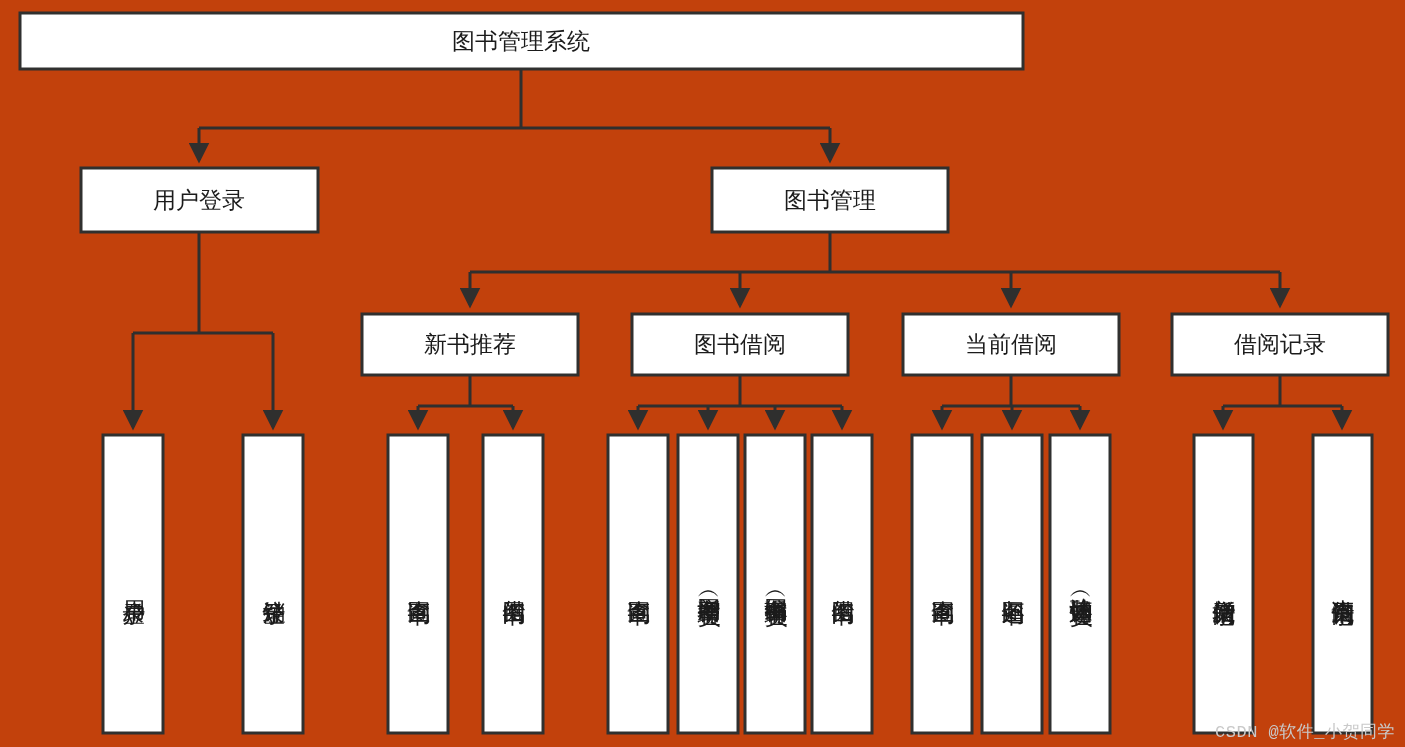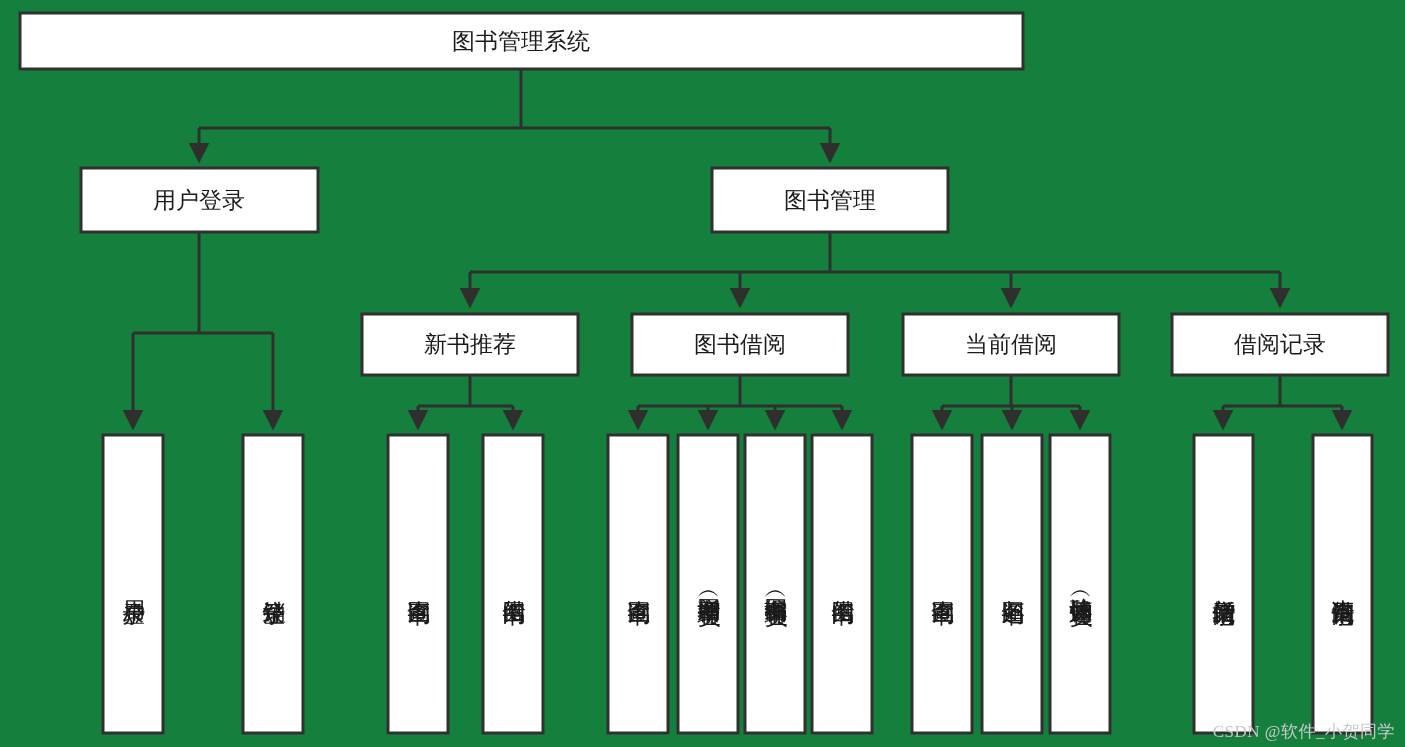--- a/index.html
+++ b/index.html
@@ -10,21 +10,21 @@
   body {
     width: 1405px;
     height: 747px;
     font-family: "DejaVu Sans", "Liberation Sans", sans-serif;
     overflow: hidden;
   }
   #diagram-root {
     position: relative;
     width: 1405px;
     height: 747px;
-    background: #15803d;
+    background: #c2410c;
   }
   svg.canvas {
     position: absolute;
     left: 0;
     top: 0;
     width: 1405px;
     height: 747px;
   }
   .node-box {
     fill: #ffffff;
@@ -48,21 +48,21 @@
     stroke: #2f2f2e;
     stroke-width: 3;
     fill: none;
   }
   .watermark {
     position: absolute;
     right: 10px;
     bottom: 4px;
     font-size: 17px;
     color: #c9c9c9;
-    font-family: Liberation Serif, serif;
+    font-family: Liberation Mono, monospace;
     letter-spacing: 0.5px;
     white-space: nowrap;
     pointer-events: none;
   }
 </style>
 </head>
 <body>
 
 <div id="diagram-root">
 

